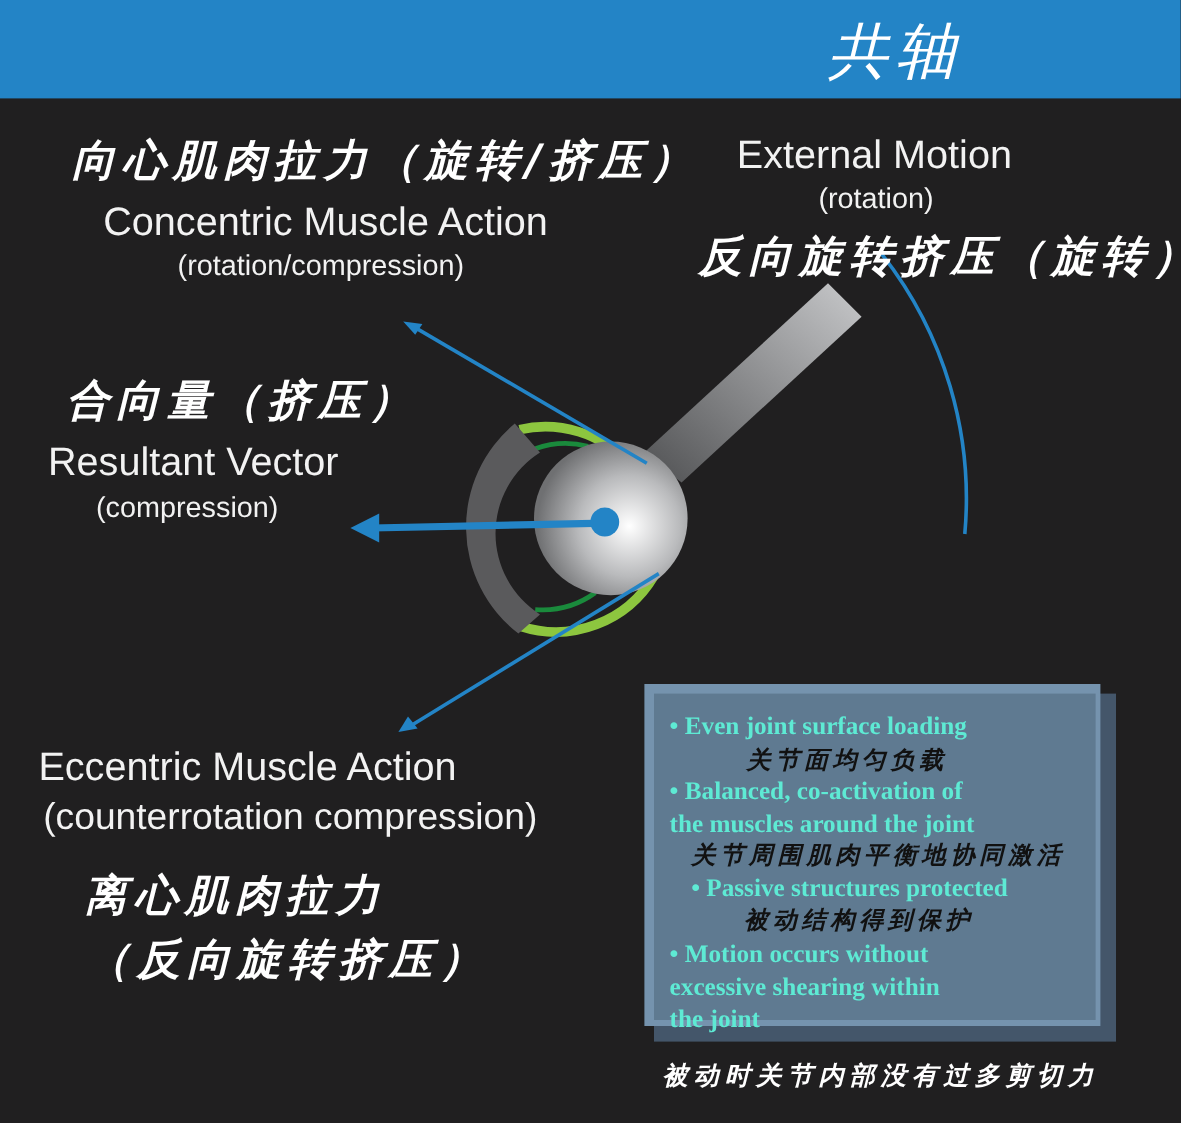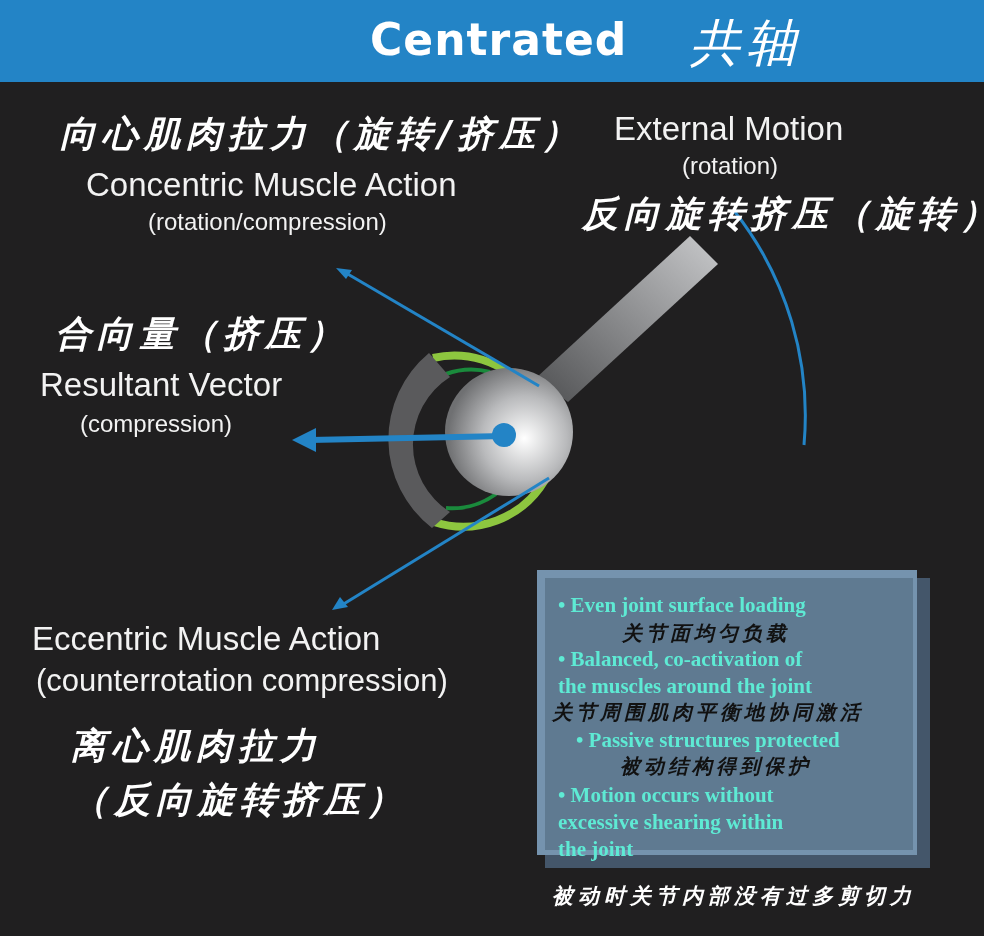--- a/index.html
+++ b/index.html
@@ -13,21 +13,20 @@
   .box-shadow{position:absolute;left:545px;top:578px;width:385px;height:290px;background:#44566a;}
   .box{position:absolute;left:537px;top:570px;width:380px;height:285px;background:#7593ae;}
   .box-inner{position:absolute;left:545px;top:578px;width:368px;height:272px;background:#5f7a91;}
   .bullet{position:absolute;font-family:Liberation Serif, serif;font-weight:bold;font-size:21px;color:#5eead4;white-space:nowrap;line-height:26px;}
   .bcn{position:absolute;font-weight:bold;font-style:italic;font-size:20px;color:#111;letter-spacing:4px;white-space:nowrap;}
 </style>
 </head>
 <body>
 
 <div class="header">
-  <div class="header-title">Centrated</div>
   <div class="header-cn">共轴</div>
 </div>
 
 <svg class="diagram" width="984" height="936">
   <defs>
     <radialGradient id="ball" cx="0.62" cy="0.55" r="0.6">
       <stop offset="0" stop-color="#ffffff"></stop>
       <stop offset="0.55" stop-color="#b9babc"></stop>
       <stop offset="1" stop-color="#6f7072"></stop>
     </radialGradient>
@@ -80,20 +79,20 @@
 <div class="cn" style="left:72px;top:776px;font-size:36px;">（反向旋转挤压）</div>
 
 <div class="box-shadow"></div>
 <div class="box"></div>
 <div class="box-inner"></div>
 
 <div class="bullet" style="left:558px;top:592px;">• Even joint surface loading</div>
 <div class="bcn" style="left:622px;top:620px;">关节面均匀负载</div>
 <div class="bullet" style="left:558px;top:646px;">• Balanced, co-activation of</div>
 <div class="bullet" style="left:558px;top:673px;">the muscles around the joint</div>
-<div class="bcn" style="left:552px;top:699px;">关节周围肌肉平衡地协同激活</div>
+<div class="bcn" style="left:576px;top:699px;">关节周围肌肉平衡地协同激活</div>
 <div class="bullet" style="left:576px;top:727px;">• Passive structures protected</div>
 <div class="bcn" style="left:620px;top:753px;">被动结构得到保护</div>
 <div class="bullet" style="left:558px;top:782px;">• Motion occurs without</div>
 <div class="bullet" style="left:558px;top:809px;">excessive shearing within</div>
 <div class="bullet" style="left:558px;top:836px;">the joint</div>
 
 <div class="cn" style="left:552px;top:882px;font-size:21px;letter-spacing:5px;">被动时关节内部没有过多剪切力</div>
 
 </body></html>

